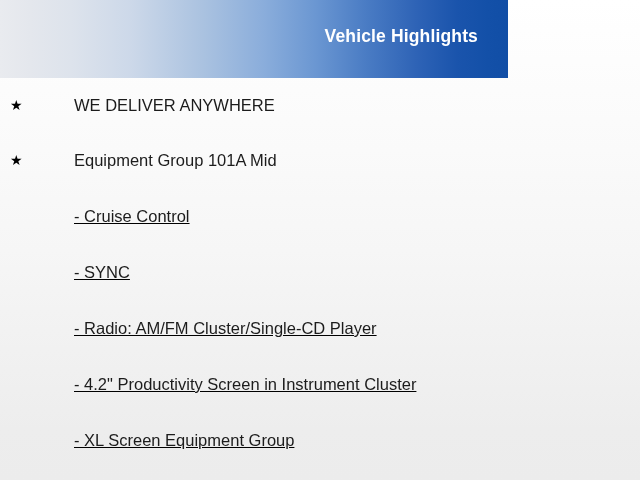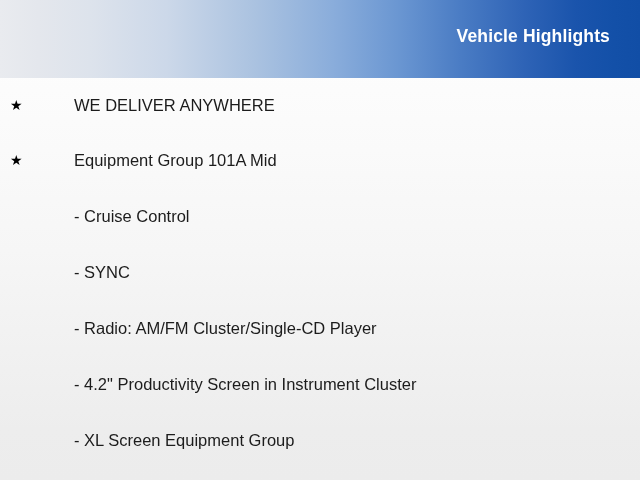--- a/index.html
+++ b/index.html
@@ -27,21 +27,21 @@
         #ededed 430px,
         #ececec 480px);
     overflow: hidden;
   }
 
   
   #header-banner {
     position: absolute;
     top: 0;
     left: 0;
-    width: 640px;
+    width: 508px;
     height: 78px;
     background: linear-gradient(to right,
         #e9ebef 0%,
         #e4e7ed 6%,
         #dde3ec 14%,
         #ccd8e9 26%,
         #aac2e0 40%,
         #8aaddb 52%,
         #6b97d2 62%,
         #4a7cc4 72%,
@@ -95,20 +95,21 @@
   .row-label {
     font-size: 16.5px;
     color: #1c1c1c;
     line-height: 1;
     white-space: nowrap;
     margin-left: 46px;
   }
 
   .highlight-row.sub {
     padding-left: 28px;
+    text-decoration: underline;
   }
 
   .highlight-row.sub .row-label {
     font-size: 16.5px;
     color: #1c1c1c;
   }
 </style>
 </head>
 <body>
 

